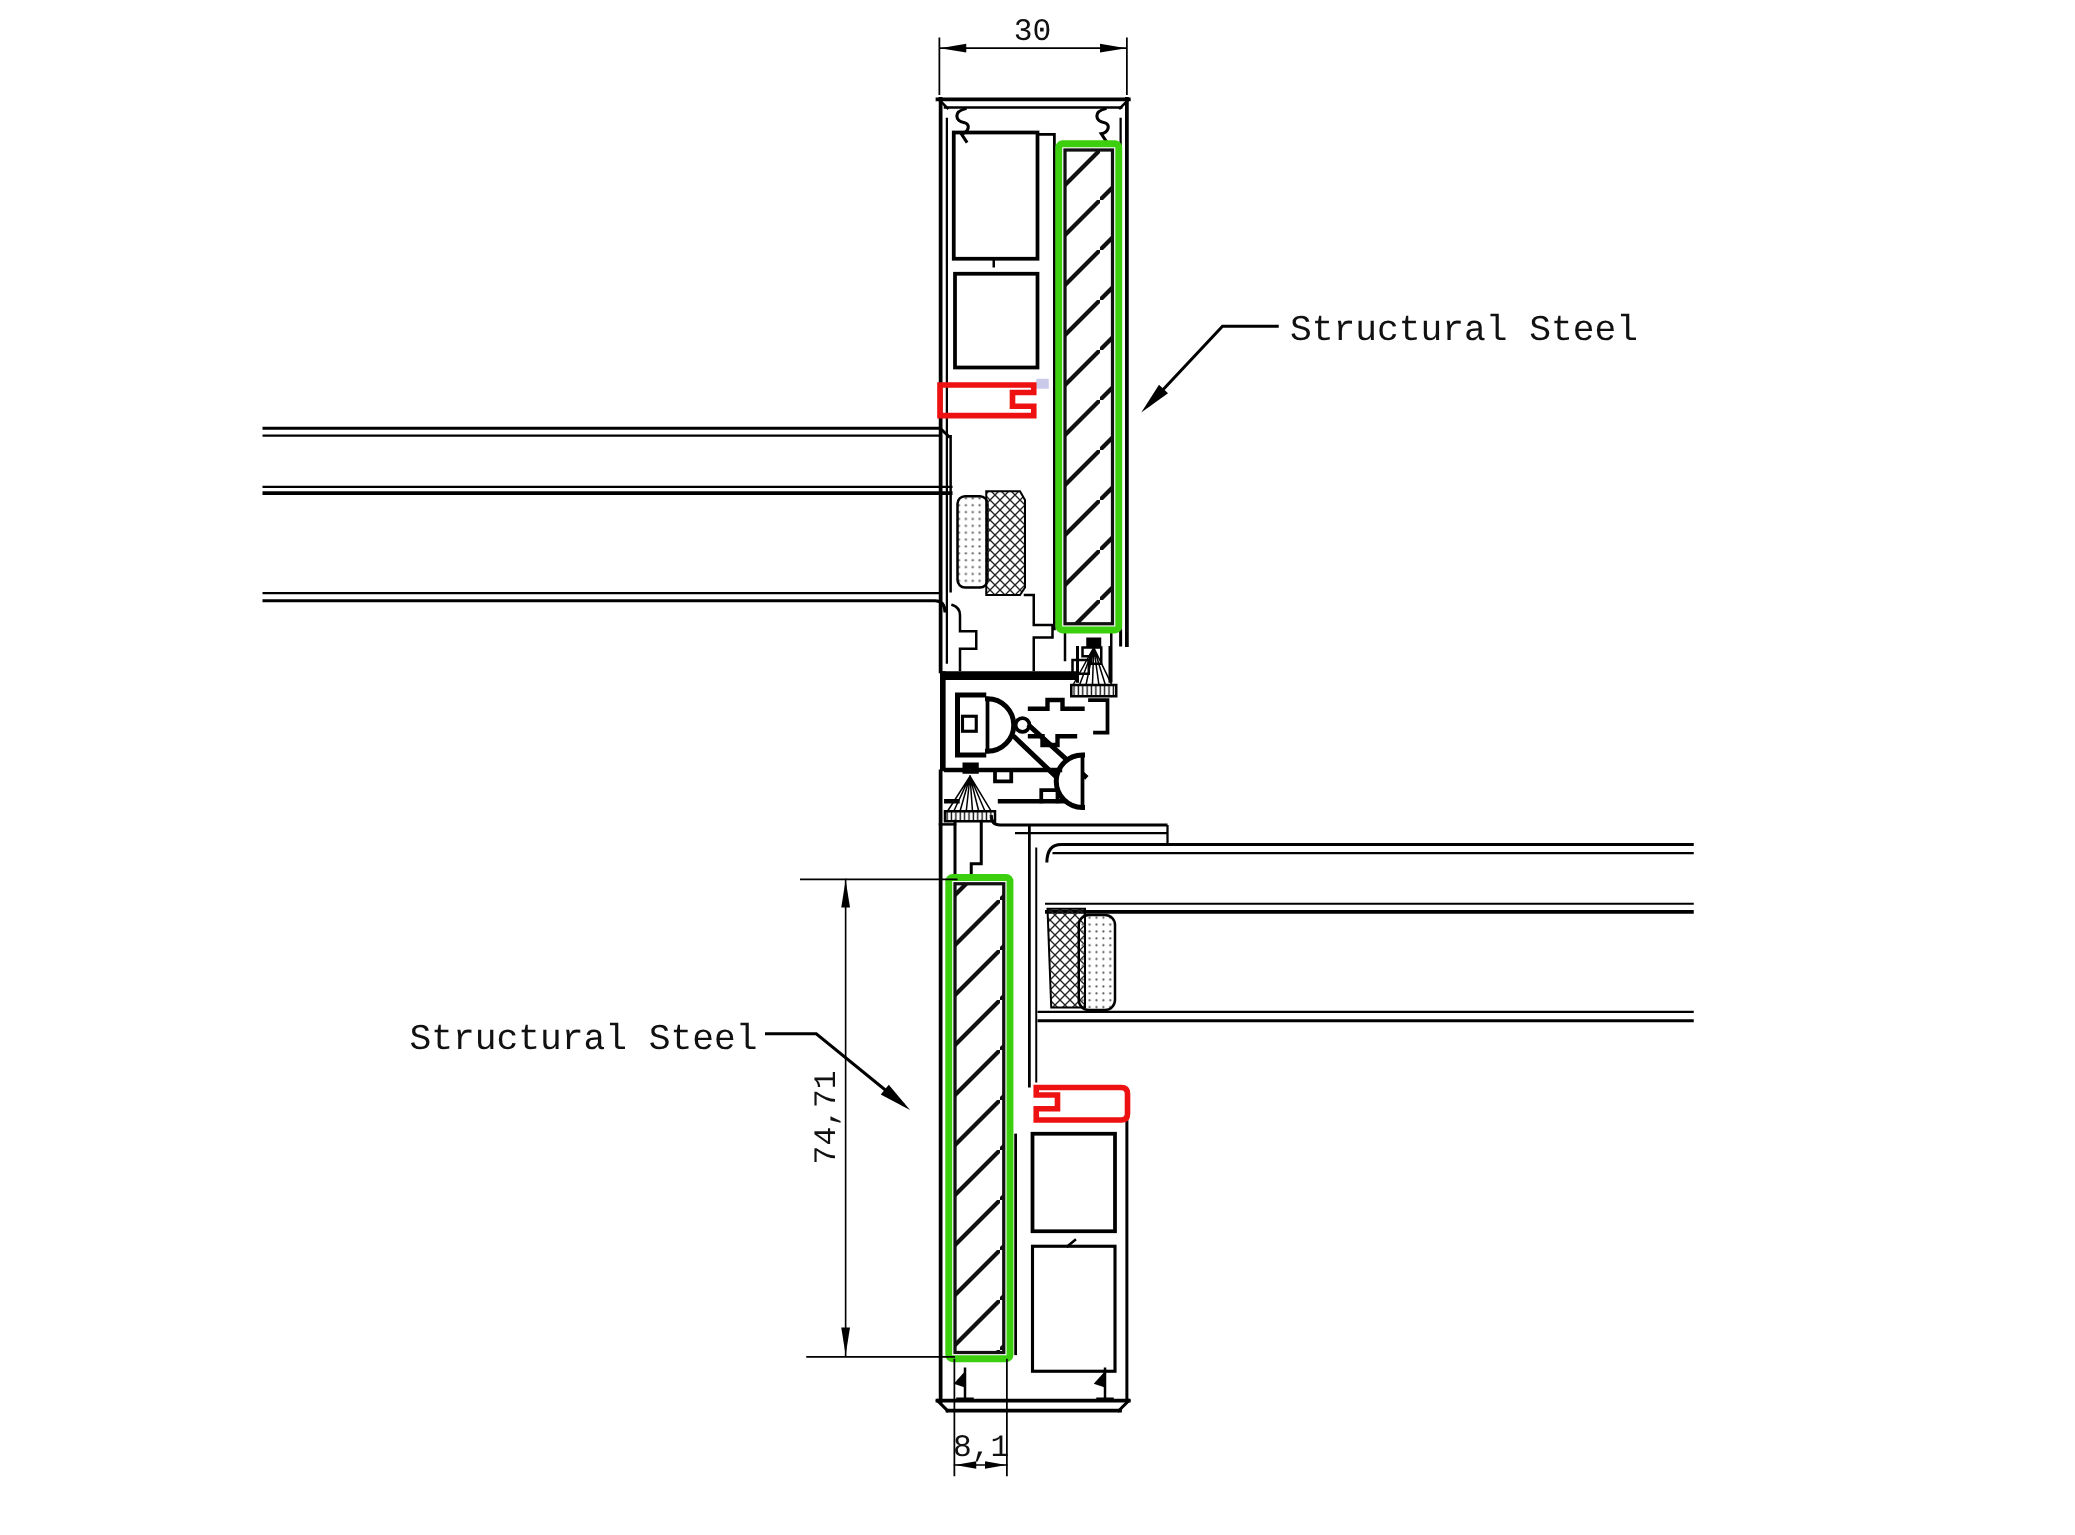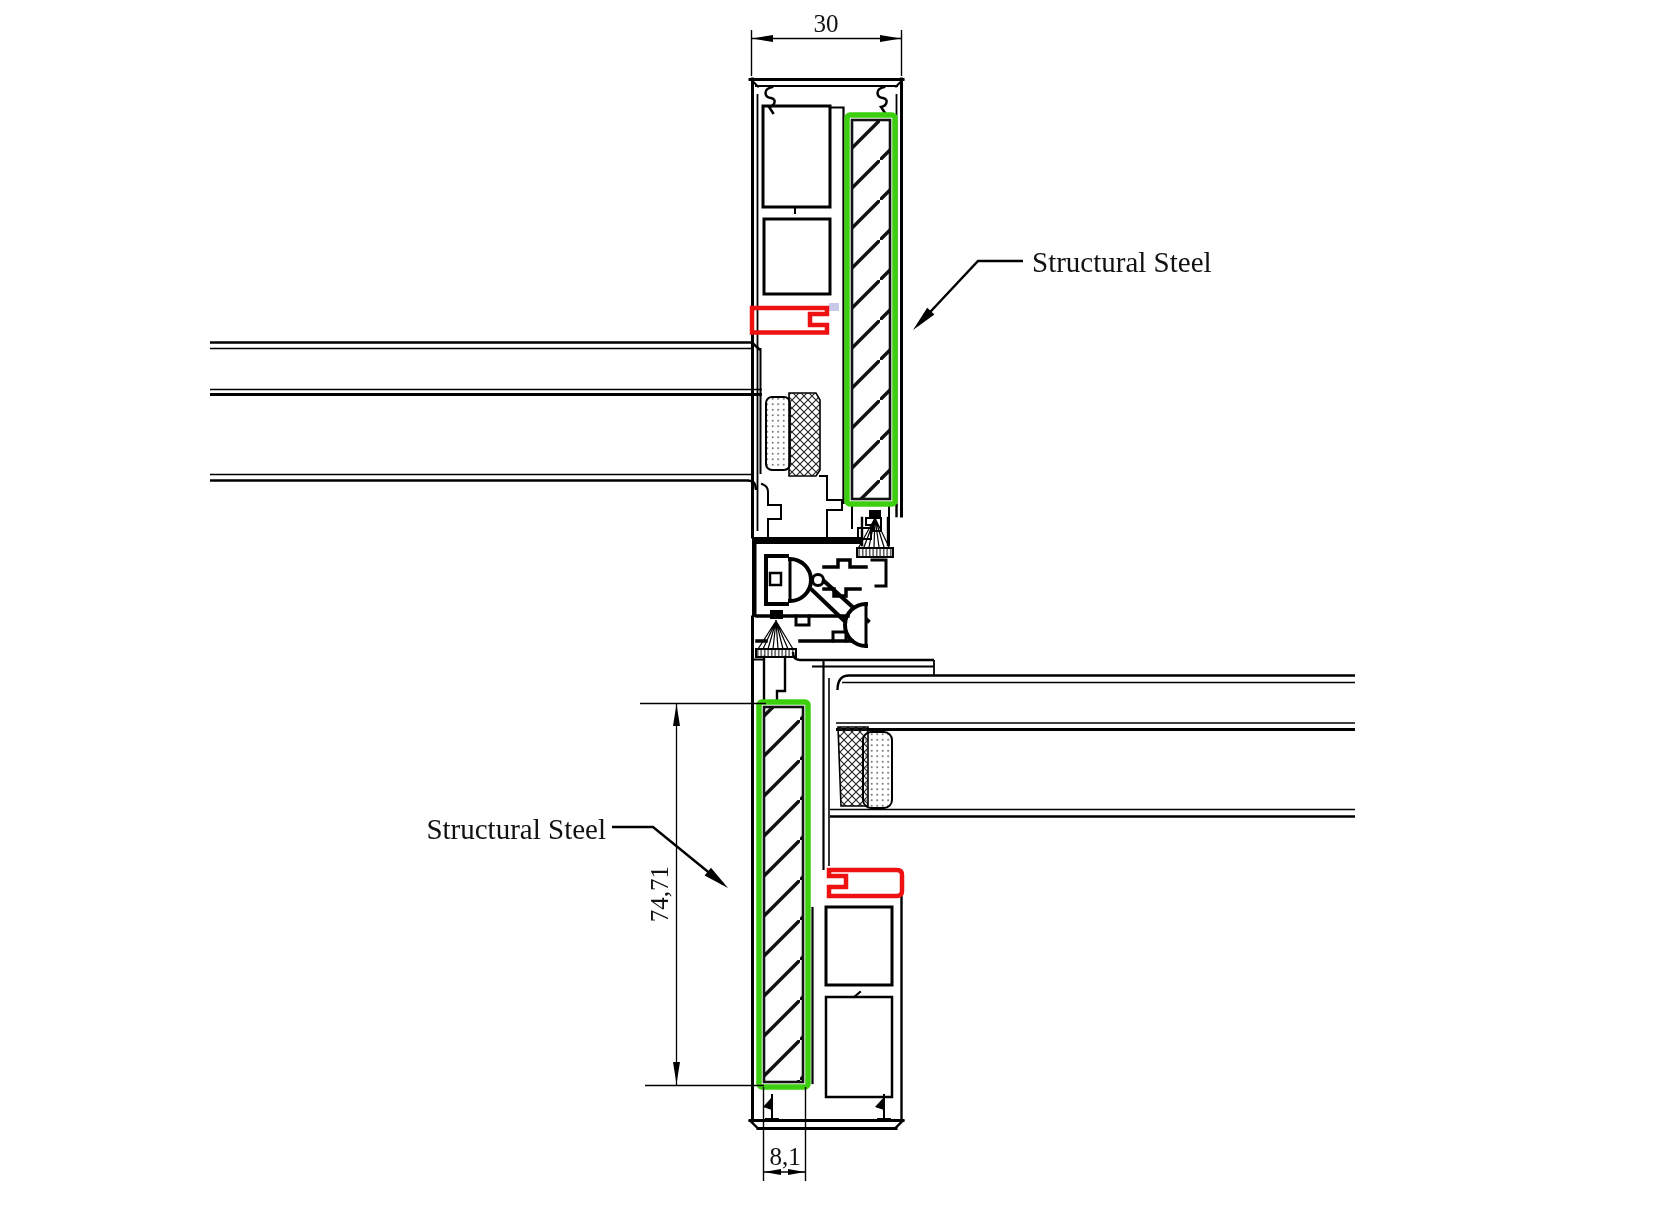--- a/index.html
+++ b/index.html
@@ -1,17 +1,17 @@
 <!DOCTYPE html>
 <html><head>
 <meta charset="utf-8">
 <style>
   html,body{margin:0;padding:0;background:#ffffff;}
   .stage{position:relative;width:1660px;height:1228px;background:#fff;overflow:hidden;
-         font-family:Liberation Serif, serif;}
+         font-family:Liberation Mono, monospace;}
   svg{display:block}
   text{fill:#111;}
   .dimtxt{font-size:25px;}
   .lbltxt{font-size:29px;}
 </style>
 </head>
 <body>
 
 <div class="stage">
 <svg width="1660" height="1228" viewBox="0 0 1660 1228">

